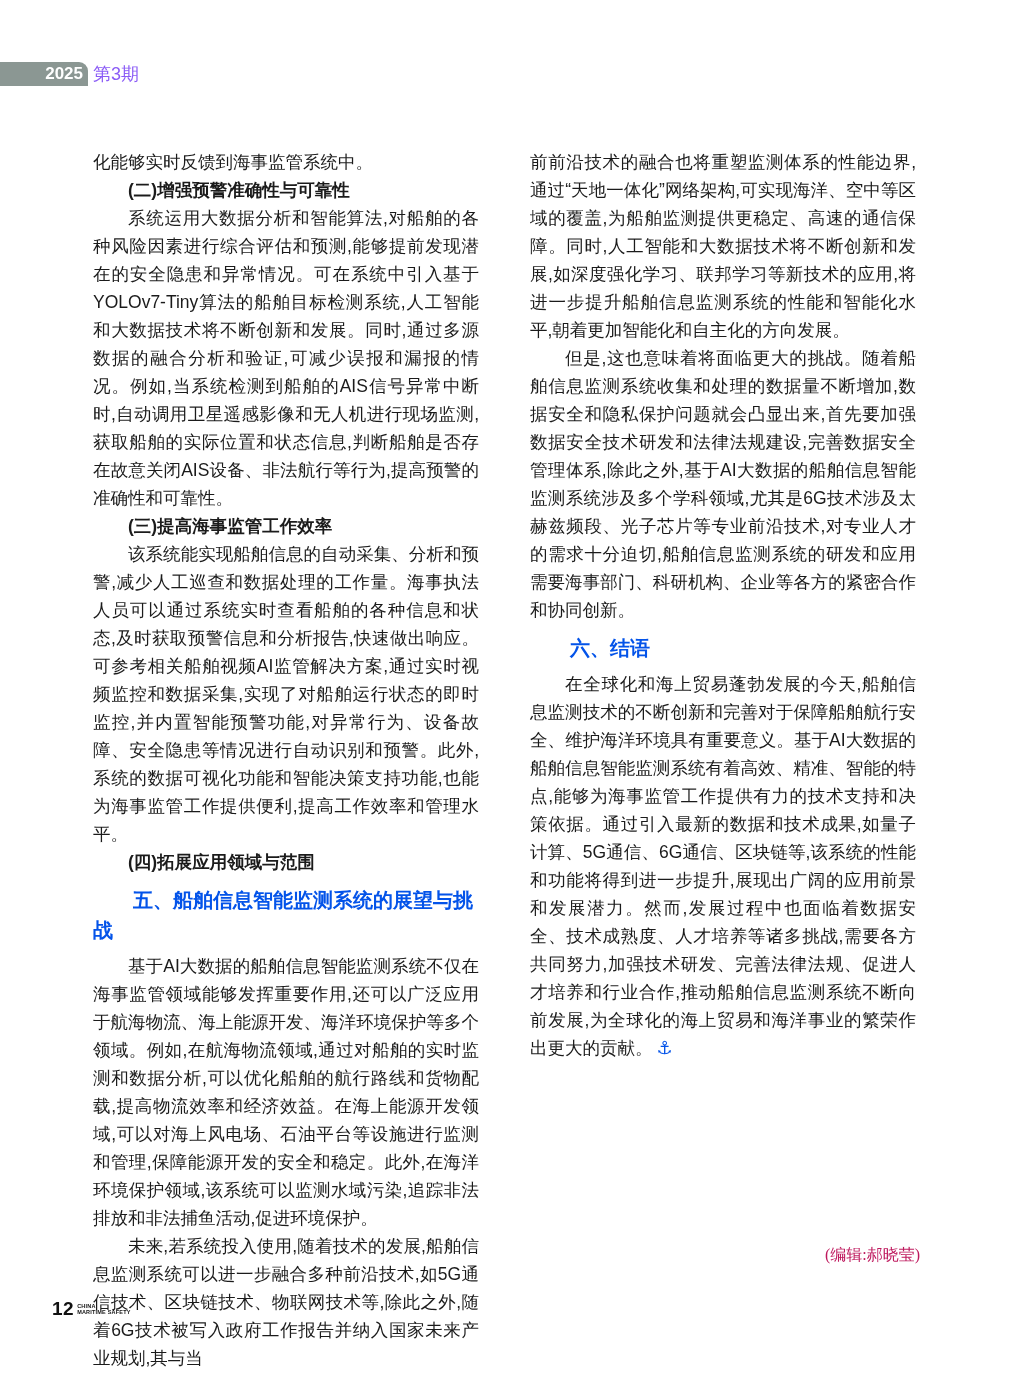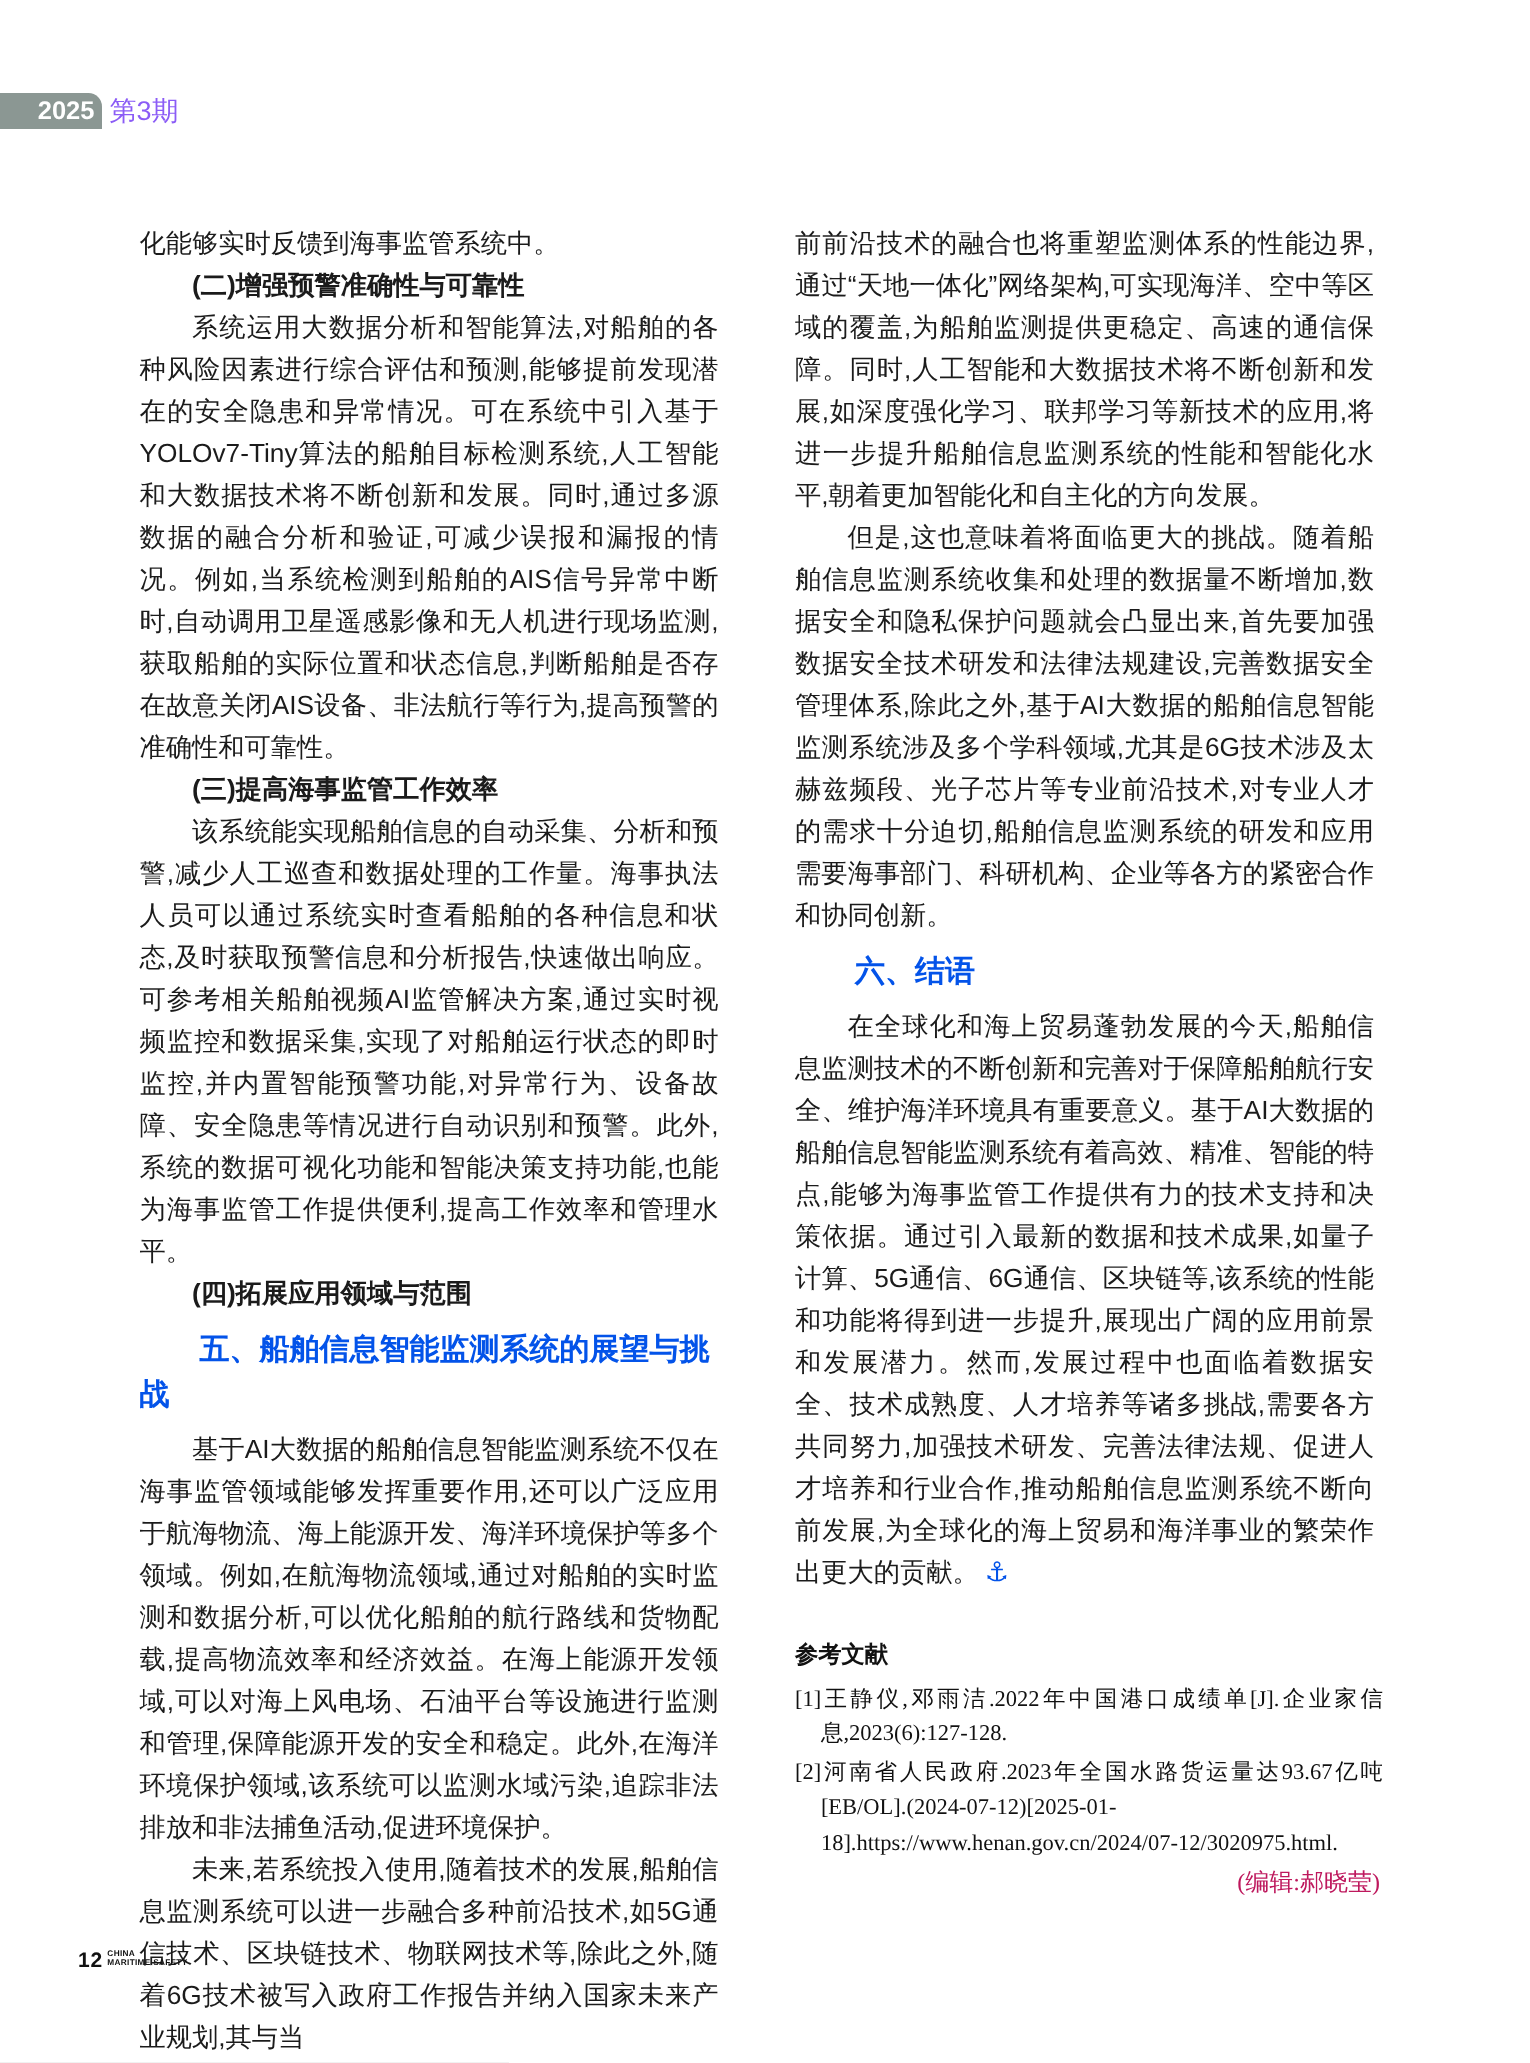--- a/index.html
+++ b/index.html
@@ -6,21 +6,21 @@
   html,body { background:#e8e8e8; }
   .page {
     position:relative; width:1020px; height:1375px; margin:0 auto;
     background:#ffffff; overflow:hidden;
     font-family:"Liberation Sans","DejaVu Sans",sans-serif;
     color:#1b1b1b;
   }
   
   .issue-row { position:absolute; left:0; top:62px; height:24px; display:flex; align-items:center; }
   .year-badge {
-    width:68px; height:24px; background:#8b9793; color:#ffffff;
+    width:88px; height:24px; background:#8b9793; color:#ffffff;
     font-weight:bold; font-size:17px; text-align:right; padding-right:5px;
     border-top-right-radius:9px; line-height:24px;
   }
   .issue-label { color:#8b5cf6; font-weight:normal; font-size:18px; margin-left:5px; line-height:24px; }
 
   
   .col { position:absolute; top:148px; width:386px; font-size:17.5px; line-height:28px; text-align:justify; }
   .col-left  { left:93px; }
   .col-right { left:530px; }
   .blk { margin:0; }
@@ -43,21 +43,21 @@
   .ref-item { padding-left:1.15em; text-indent:-1.15em; margin-bottom:2px; }
 
   .editor-note {
     position:absolute; right:100px; top:1245px;
     font-family:"Liberation Serif","DejaVu Serif",serif;
     font-size:16px; color:#be185d;
   }
 
   
   .footer { position:absolute; left:52px; top:1298px; display:flex; align-items:center; }
-  .page-number { font-weight:bold; font-size:14px; color:#111; letter-spacing:0.5px; }
+  .page-number { font-weight:bold; font-size:19px; color:#111; letter-spacing:0.5px; }
   .journal-name { margin-left:3px; font-size:5.5px; line-height:6.5px; font-weight:bold; color:#111; letter-spacing:0.2px; }
 </style>
 </head>
 <body>
 
 <div class="page">
 
   <div class="issue-row">
     <div class="year-badge">2025</div>
     <div class="issue-label">第3期</div>
@@ -75,27 +75,20 @@
       <div class="blk para">未来,若系统投入使用,随着技术的发展,船舶信息监测系统可以进一步融合多种前沿技术,如5G通信技术、区块链技术、物联网技术等,除此之外,随着6G技术被写入政府工作报告并纳入国家未来产业规划,其与当</div>
     </div>
 
   <div id="col-right" class="col col-right">
       <div class="blk cont">前前沿技术的融合也将重塑监测体系的性能边界,通过“天地一体化”网络架构,可实现海洋、空中等区域的覆盖,为船舶监测提供更稳定、高速的通信保障。同时,人工智能和大数据技术将不断创新和发展,如深度强化学习、联邦学习等新技术的应用,将进一步提升船舶信息监测系统的性能和智能化水平,朝着更加智能化和自主化的方向发展。</div>
       <div class="blk para">但是,这也意味着将面临更大的挑战。随着船舶信息监测系统收集和处理的数据量不断增加,数据安全和隐私保护问题就会凸显出来,首先要加强数据安全技术研发和法律法规建设,完善数据安全管理体系,除此之外,基于AI大数据的船舶信息智能监测系统涉及多个学科领域,尤其是6G技术涉及太赫兹频段、光子芯片等专业前沿技术,对专业人才的需求十分迫切,船舶信息监测系统的研发和应用需要海事部门、科研机构、企业等各方的紧密合作和协同创新。</div>
       <div class="blk sec">六、结语</div>
       <div class="blk para">在全球化和海上贸易蓬勃发展的今天,船舶信息监测技术的不断创新和完善对于保障船舶航行安全、维护海洋环境具有重要意义。基于AI大数据的船舶信息智能监测系统有着高效、精准、智能的特点,能够为海事监管工作提供有力的技术支持和决策依据。通过引入最新的数据和技术成果,如量子计算、5G通信、6G通信、区块链等,该系统的性能和功能将得到进一步提升,展现出广阔的应用前景和发展潜力。然而,发展过程中也面临着数据安全、技术成熟度、人才培养等诸多挑战,需要各方共同努力,加强技术研发、完善法律法规、促进人才培养和行业合作,推动船舶信息监测系统不断向前发展,为全球化的海上贸易和海洋事业的繁荣作出更大的贡献。<span class="anchor">⚓</span></div>
     </div>
 
-  <div class="references">
-    <div class="ref-title">参考文献</div>
-    <div id="ref-items">
-        <div class="ref-item">[1]王静仪,邓雨洁.2022年中国港口成绩单[J].企业家信息,2023(6):127-128.</div>
-        <div class="ref-item">[2]河南省人民政府.2023年全国水路货运量达93.67亿吨[EB/OL].(2024-07-12)[2025-01-18].https://www.henan.gov.cn/2024/07-12/3020975.html.</div>
-      </div>
-  </div>
 
   <div class="editor-note">(编辑:郝晓莹)</div>
 
   <div class="footer">
     <div class="page-number">12</div>
     <div class="journal-name">
       <div>CHINA</div>
       <div>MARITIME SAFETY</div>
     </div>
   </div>

